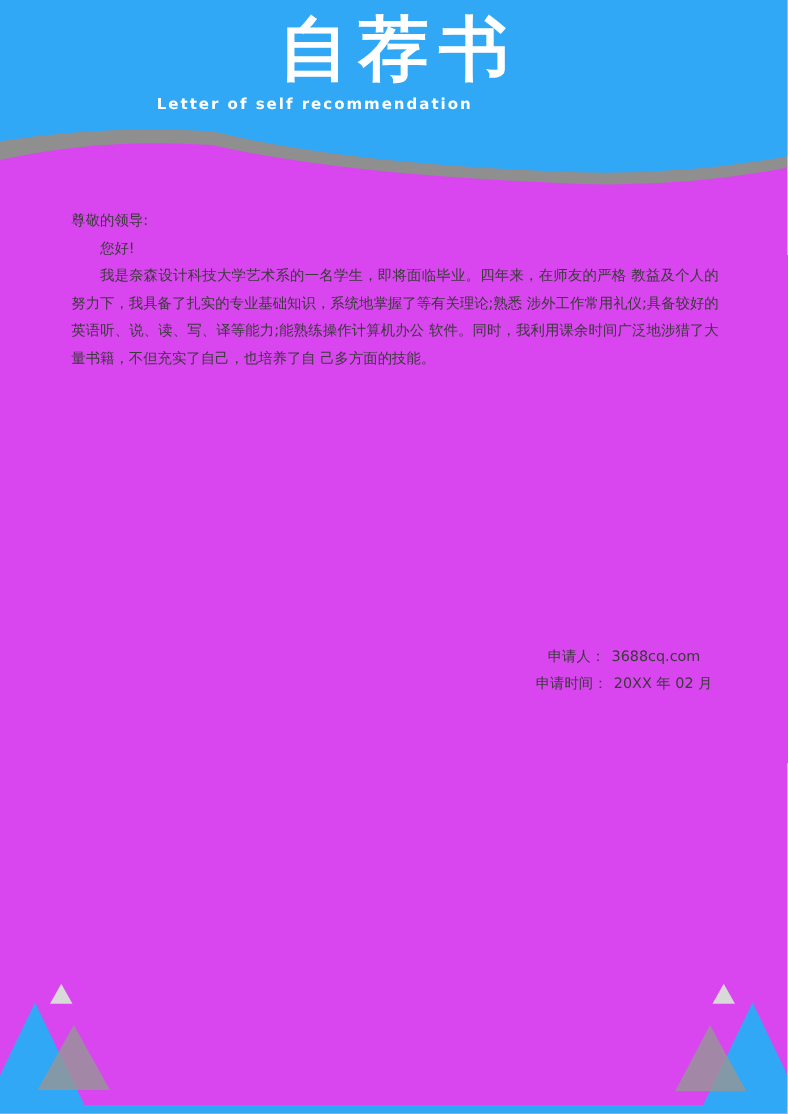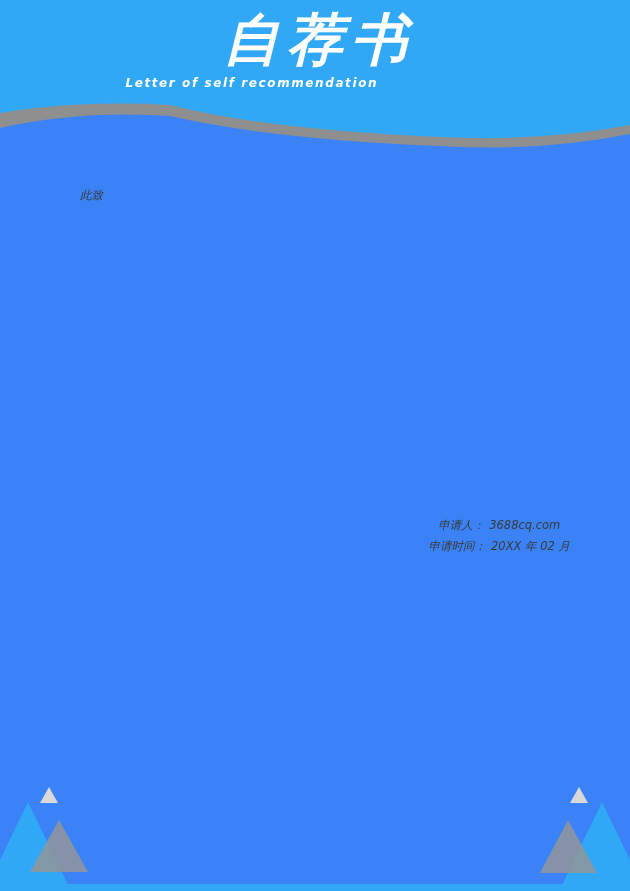--- a/index.html
+++ b/index.html
@@ -6,23 +6,22 @@
     --blue:#31a8f5;
     --wave-gray:#8f8f8f;
     --text:#3a3a3a;
   }
   *{margin:0;padding:0;box-sizing:border-box;}
   html,body{background:#fff;}
   body{font-family:"DejaVu Sans","Liberation Sans",sans-serif;}
   .page{
     position:relative;
     width:630px;height:891px;
-    background:#3b82f6;
+    background:#d946ef;
     overflow:hidden;
-    font-style:italic;
   }
   
   .header-wave{position:absolute;top:0;left:0;width:630px;height:160px;display:block;}
   .header-titles{position:absolute;top:0;left:0;width:630px;text-align:center;color:#fff;}
   .doc-title{
     position:absolute;top:6px;left:0;width:630px;
     font-size:56px;font-weight:700;letter-spacing:8px;text-indent:8px;
     color:#fff;line-height:68px;
   }
   .doc-subtitle{
@@ -60,22 +59,24 @@
     <path d="M0,0 H630 V134 Q540,152 440,146 Q270,139 170,116 Q80,110 0,128 Z" fill="#8f8f8f"></path>
     <path d="M0,0 H630 V125 Q540,142 440,137 Q270,130 170,105 Q80,100 0,113 Z" fill="#31a8f5"></path>
   </svg>
 
   <div class="header-titles">
     <div class="doc-title">自荐书</div>
     <div class="doc-subtitle">Letter of self recommendation</div>
   </div>
 
   <div class="letter">
+    <p>尊敬的领导:</p>
+    <p class="indent">您好!</p>
+    <p class="indent">我是奈森设计科技大学艺术系的一名学生，即将面临毕业。四年来，在师友的严格 教益及个人的努力下，我具备了扎实的专业基础知识，系统地掌握了等有关理论;熟悉 涉外工作常用礼仪;具备较好的英语听、说、读、写、译等能力;能熟练操作计算机办公 软件。同时，我利用课余时间广泛地涉猎了大量书籍，不但充实了自己，也培养了自 己多方面的技能。</p>
     <div class="closing">
-      <p class="salute-close">此致</p>
     </div>
   </div>
 
   <div class="signature">
     <div>
       <span>申请人：</span><span class="value">3688cq.com</span>
     </div>
     <div>
       <span>申请时间：</span><span class="value">20XX 年 02 月</span>
     </div>

